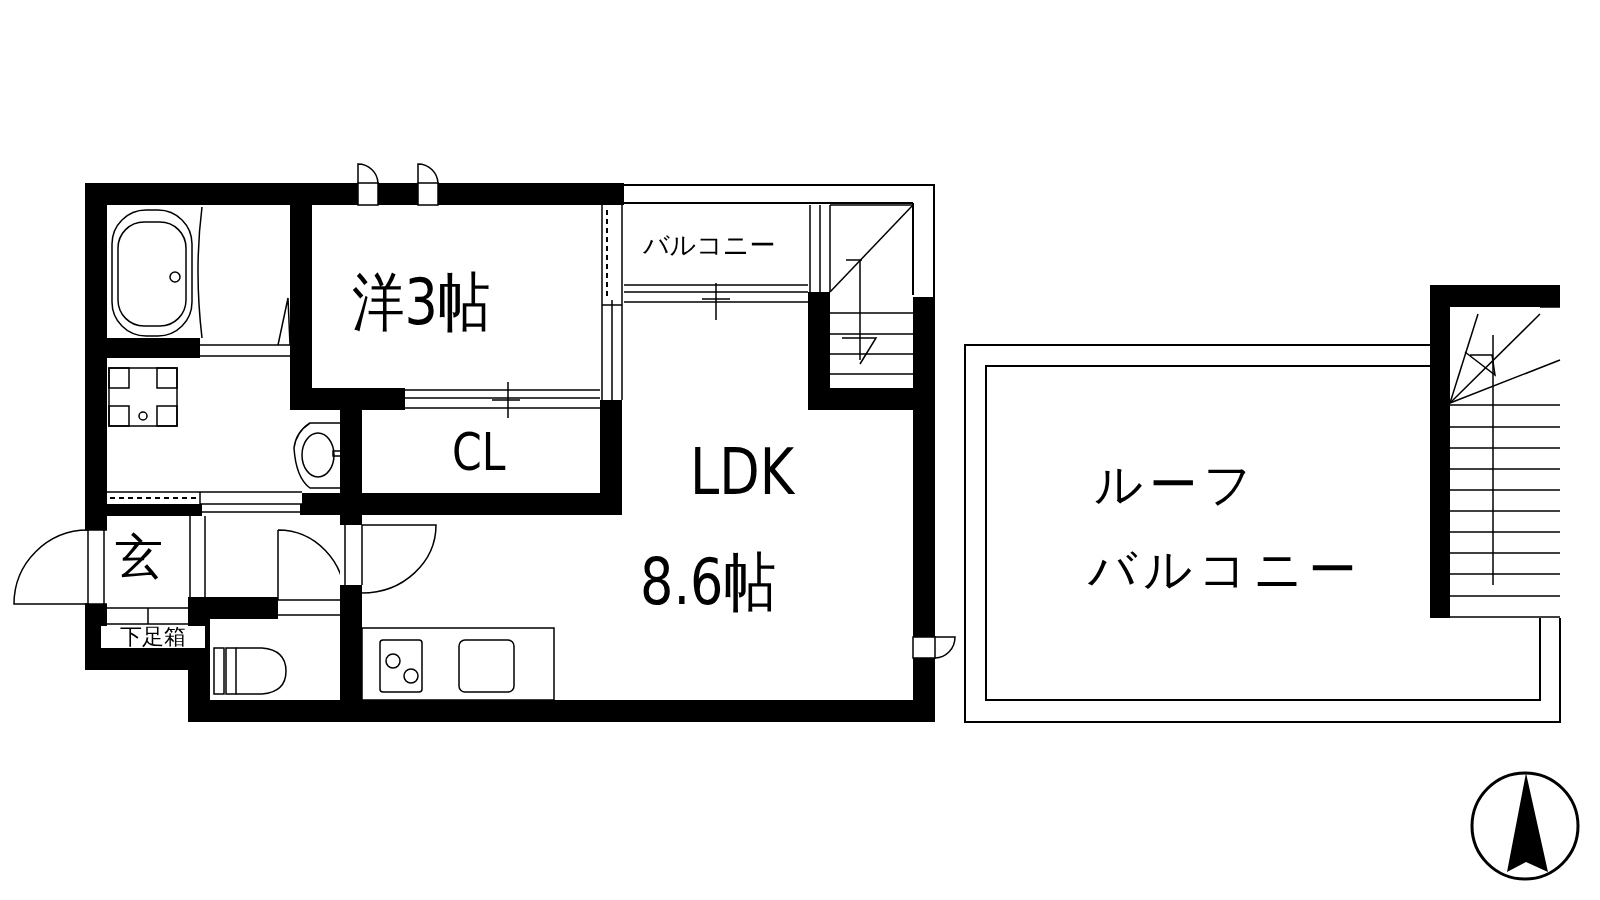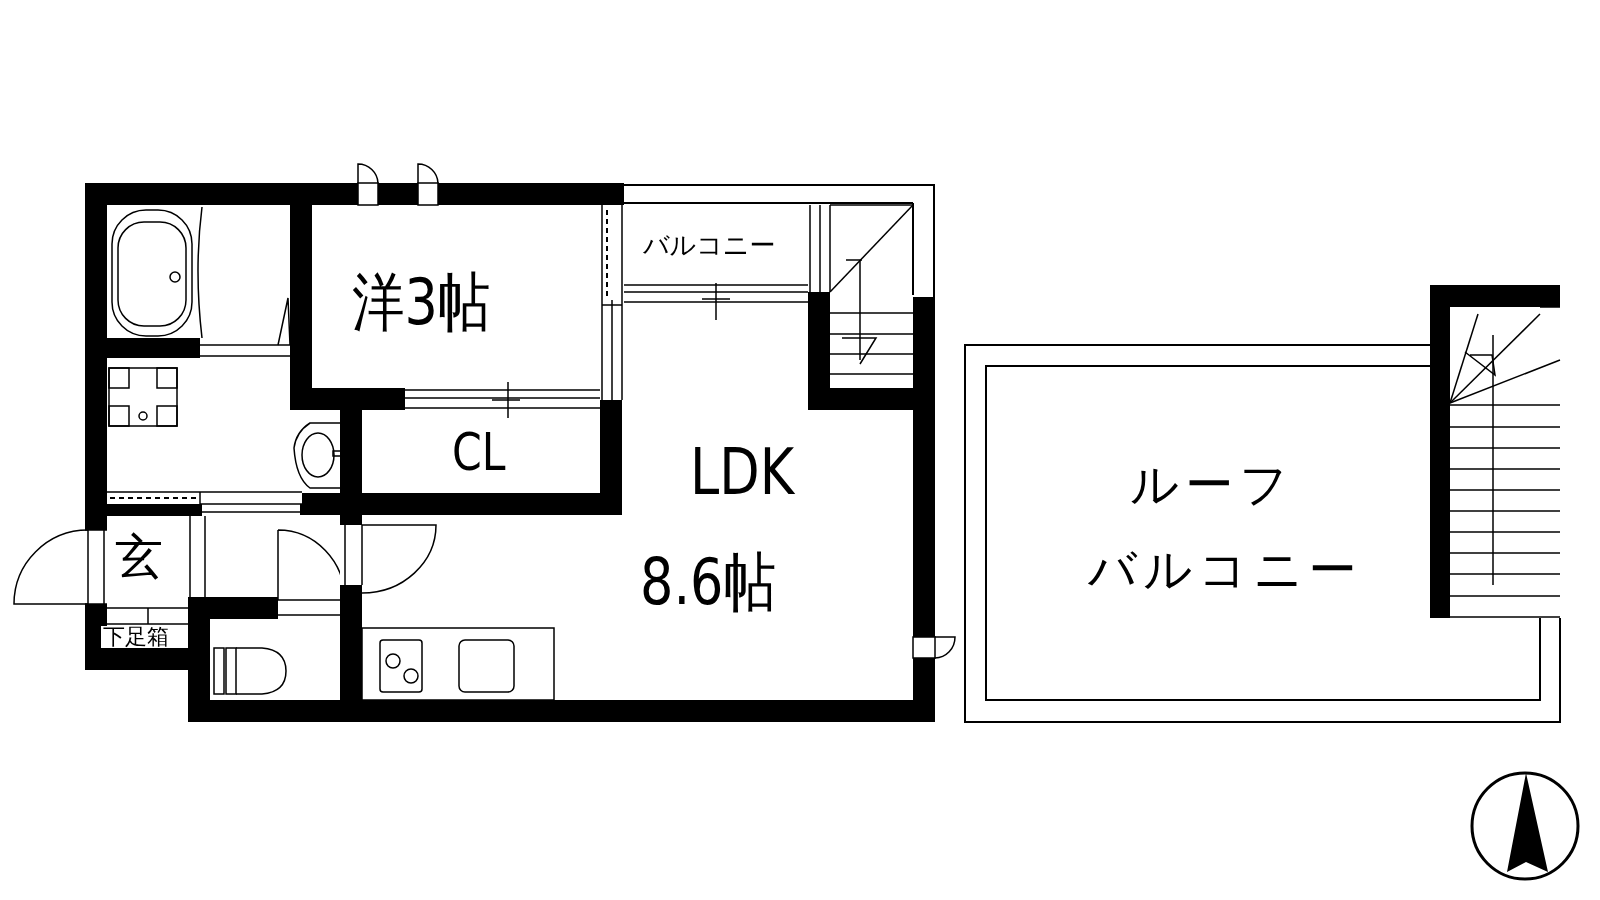--- a/index.html
+++ b/index.html
@@ -7,21 +7,21 @@
   #plan { position: absolute; left: 0; top: 0; width: 1600px; height: 900px; }
   .wall { fill: #000; }
   .thin { fill: none; stroke: #000; stroke-width: 2; }
   .thin1 { fill: none; stroke: #000; stroke-width: 1.5; }
   .dash { fill: none; stroke: #000; stroke-width: 2; stroke-dasharray: 5 4; }
   .white { fill: #fff; }
   .label { position: absolute; color: #000; white-space: nowrap; line-height: 1; font-family: "DejaVu Sans", sans-serif; }
   .room-lg { font-size: 64px; transform: scaleX(0.82); transform-origin: left top; }
   .room-md { font-size: 52px; transform: scaleX(0.82); transform-origin: left top; }
   .room-sm { font-size: 26px; }
-  .room-xs { font-size: 22px; background: #fff; padding: 0 2px; }
+  .room-xs { font-size: 22px; background: #fff; padding: 0 19px; }
   .roof { font-size: 48px; letter-spacing: 6px; }
 </style>
 </head>
 <body>
 
 <svg id="plan" viewBox="0 0 1600 900" xmlns="http://www.w3.org/2000/svg">
 
   <g>
     <polyline class="thin" points="624,185 934,185 934,300"></polyline>
     <line class="thin" x1="624" y1="203" x2="913" y2="203"></line>
@@ -237,14 +237,14 @@
   </g>
 </svg>
 
 <div class="label room-lg" style="left:352px; top:270px;">洋3帖</div>
 <div class="label room-md" style="left:452px; top:426px;">CL</div>
 <div class="label room-lg" style="left:690px; top:440px;">LDK</div>
 <div class="label room-lg" style="left:640px; top:550px;">8.6帖</div>
 <div class="label room-sm" style="left:643px; top:232px;">バルコニー</div>
 <div class="label" style="left:115px; top:532px; font-size:48px;">玄</div>
 <div class="label room-xs" style="left:101px; top:626px;">下足箱</div>
-<div class="label roof" style="left:1130px; top:460px;">ルーフ</div>
+<div class="label roof" style="left:1094px; top:460px;">ルーフ</div>
 <div class="label roof" style="left:1088px; top:545px;">バルコニー</div>
 
 </body></html>

